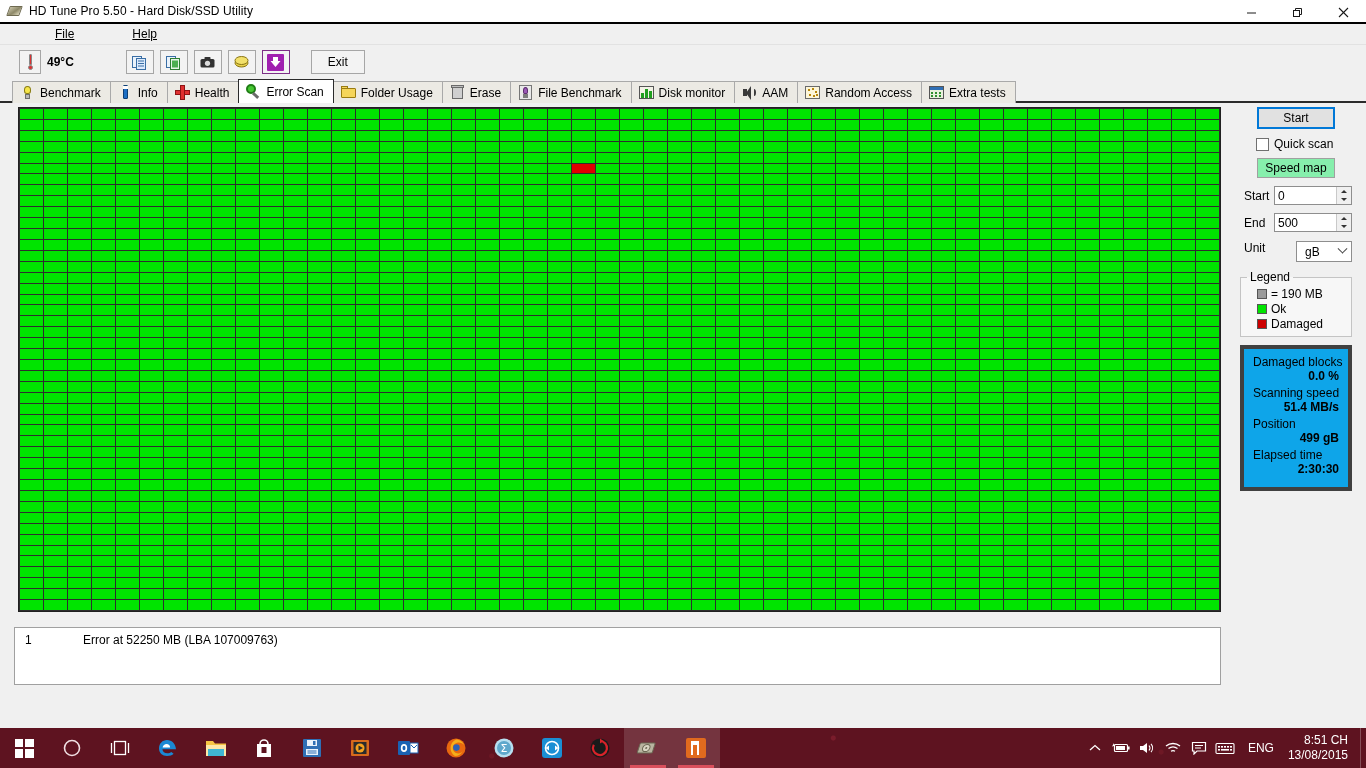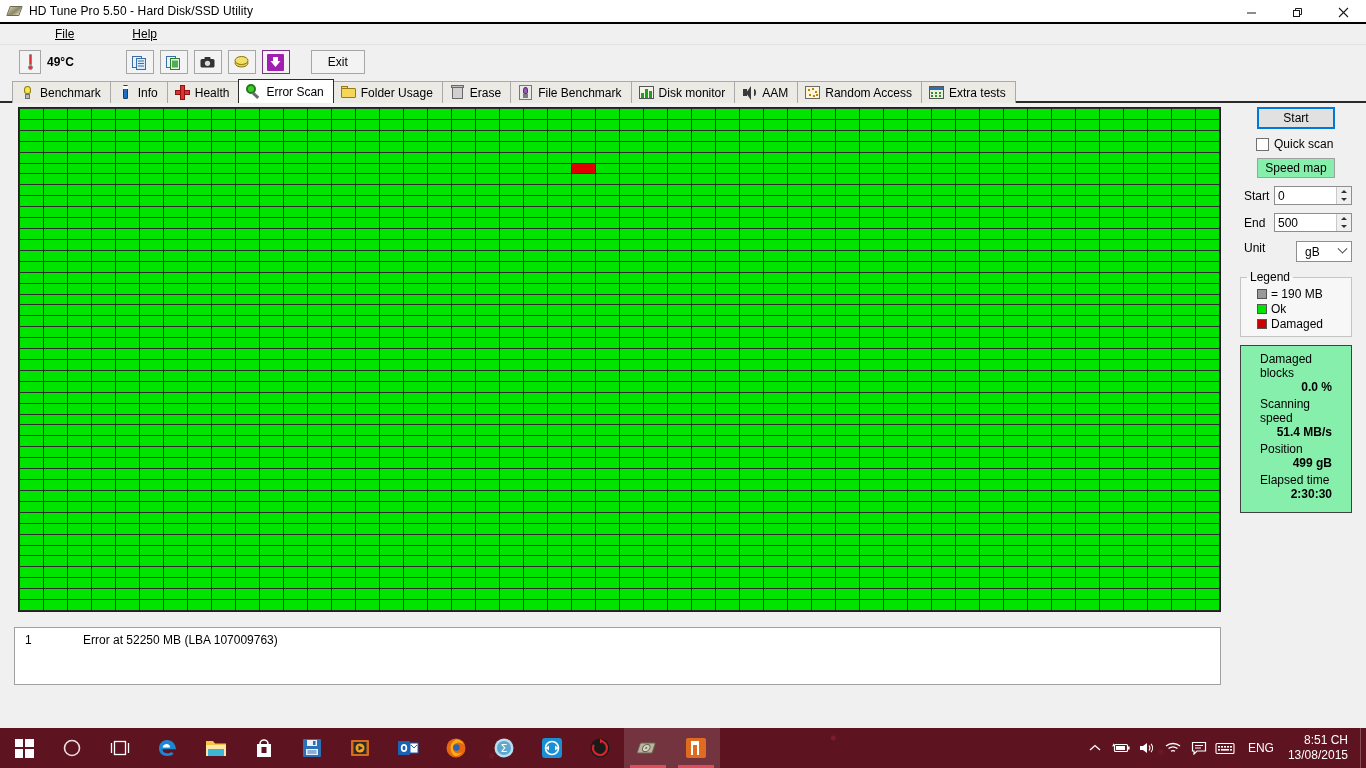--- a/index.html
+++ b/index.html
@@ -322,23 +322,23 @@
     font-size: 12px; color:#000; margin-top: 1px;
     padding-left: 10px;
   }
   .swatch { width: 10px; height: 10px; border: 1px solid #555; }
   .sw-gray { background: #9a9a9a; }
   .sw-green { background: #00e400; }
   .sw-red { background: #cc0000; }
 
   #stats-box {
     margin-top: 8px;
-    border: 1px solid #404040;
-    background: #86efac;
-    padding: 6px 11px 8px;
+    border: 4px solid #404040;
+    background: #0ea5e9;
+    padding: 6px 1px 8px;
   }
   .stat-label { font-size: 12px; color:#000; padding-left: 8px; }
   .stat-value { font-size: 12px; color:#000; font-weight: bold; text-align: right; padding-right: 8px; margin-bottom: 3px;}
 
   
   #error-log {
     position: absolute;
     left: 14px; top: 524px;
     width: 1207px; height: 58px;
     background: #ffffff;

